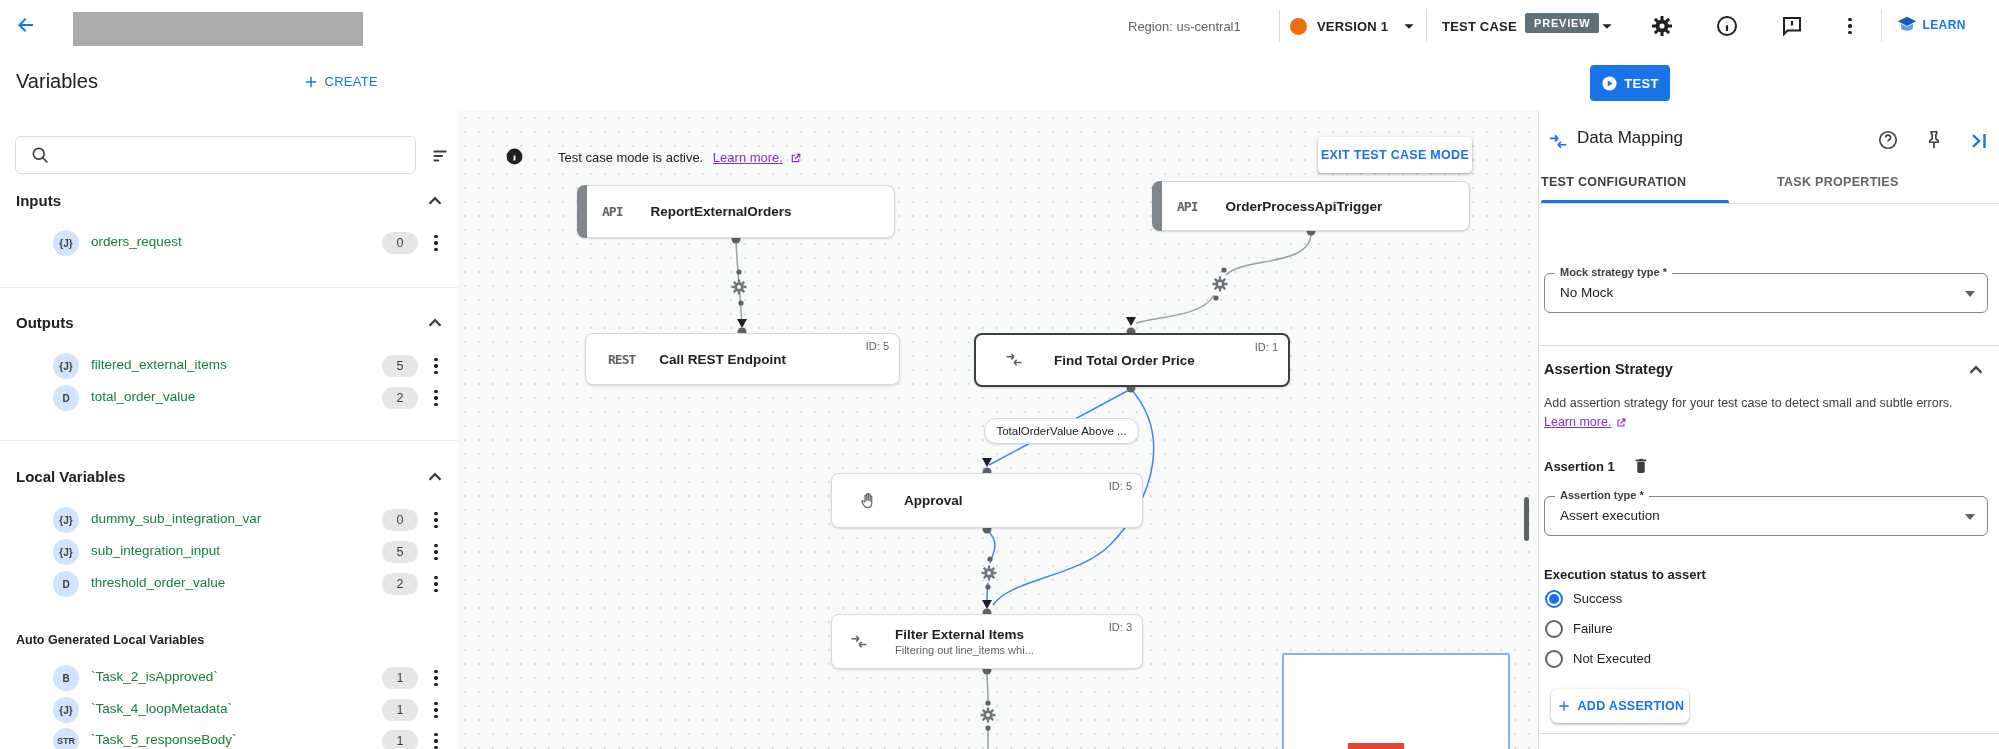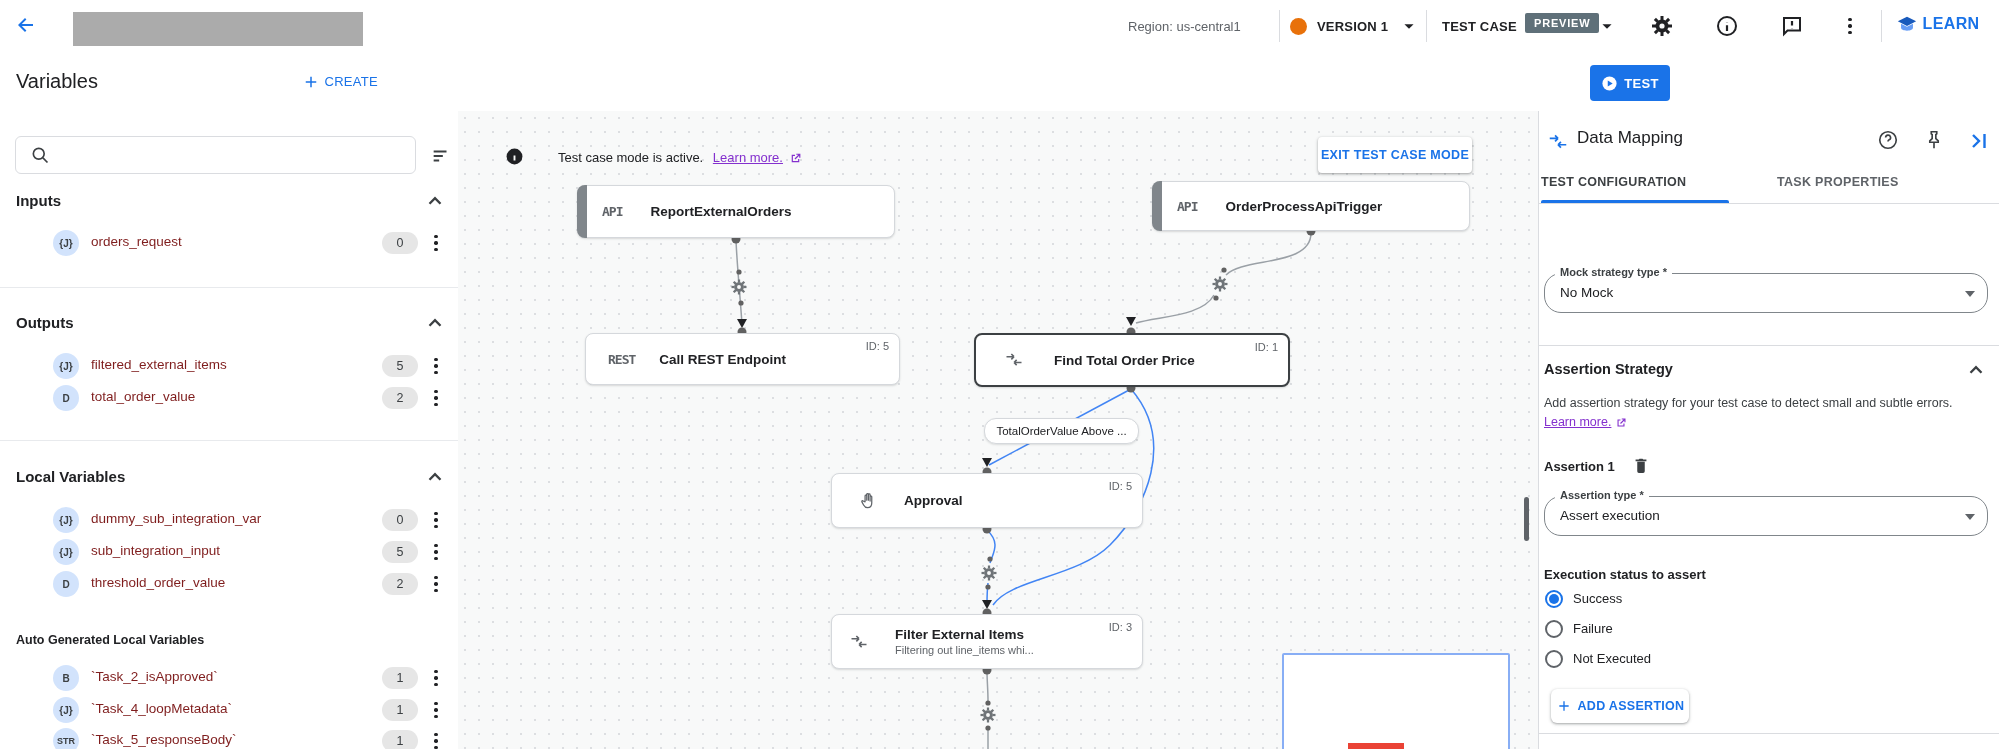--- a/index.html
+++ b/index.html
@@ -9,42 +9,42 @@
   .ic{display:inline-block;vertical-align:middle}
   svg.ic{fill:none}
   
   .topbar{position:absolute;left:0;top:0;width:1999px;height:52px;background:#fff;border-bottom:1px solid #dadce0}
   .vdiv{position:absolute;top:10px;width:1px;height:32px;background:#dadce0}
   .masked{position:absolute;background:#ababab}
   .tb-txt{font-size:13px;color:#5f6368}
   .tb-strong{font-size:13px;font-weight:700;color:#202124;letter-spacing:.2px}
   .badge-preview{display:inline-block;background:#5f7079;color:#fff;font-size:11px;font-weight:700;
        letter-spacing:.8px;padding:4px 9px;border-radius:2px}
-  .learn{color:#1a73e8;font-size:16px;font-weight:700;letter-spacing:.4px}
+  .learn{color:#1a73e8;font-size:12px;font-weight:700;letter-spacing:.4px}
   
   .toolbar{position:absolute;left:0;top:52px;width:1999px;height:59px;background:#fff;border-bottom:1px solid #dadce0}
   .pg-title{font-size:20px;color:#202124}
   .blue-act{color:#1a73e8;font-size:13px;font-weight:400;letter-spacing:.3px}
   .btn-test{position:absolute;left:1590px;top:13px;width:80px;height:36px;background:#1a73e8;border-radius:4px;
        color:#fff;font-size:13px;font-weight:700;letter-spacing:.3px;display:flex;align-items:center;justify-content:center;gap:6px}
   
   .sidebar{position:absolute;left:0;top:111px;width:458px;height:638px;background:#fff;border-right:1px solid #dadce0;overflow:hidden}
   .search-box{position:absolute;left:15px;top:25px;width:401px;height:38px;border:1px solid #dadce0;border-radius:6px;
        display:flex;align-items:center;padding:0 10px 0 14px;box-sizing:border-box}
   .search-box input{border:0;outline:0;flex:1;font-size:13.5px;font-family:"Liberation Sans",sans-serif;color:#202124}
   .search-box input::placeholder{color:#80868b}
   .sec-h{position:absolute;left:16px;font-size:15px;font-weight:700;color:#202124}
   .sec-h.small{font-size:12.5px}
   .sec-chev{position:absolute;right:12px;color:#3c4043}
   .hdiv{position:absolute;left:0;width:458px;height:1px;background:#e8eaed}
   .vrow{position:absolute;left:0;width:458px;height:32px}
   .vtype{position:absolute;left:53px;top:3px;width:26px;height:26px;border-radius:50%;background:#d2e3fc;
        color:#3c4043;font-weight:700;display:flex;align-items:center;justify-content:center}
   .vtype span{font-size:10px}
-  .vname{position:absolute;left:91px;top:7px;font-size:13.5px;color:#7f1d1d;white-space:nowrap}
+  .vname{position:absolute;left:91px;top:7px;font-size:13.5px;color:#15803d;white-space:nowrap}
   .vbadge{position:absolute;right:40px;top:5px;min-width:22px;height:22px;padding:0 7px;background:#e6e6e6;border-radius:12px;
        font-size:12.5px;color:#3c4043;display:flex;align-items:center;justify-content:center}
   .kebab{position:absolute;right:12px;top:5px;width:20px;height:22px;display:flex;flex-direction:column;align-items:center;justify-content:center;gap:3px}
   .kebab i{width:3.4px;height:3.4px;border-radius:50%;background:#202124}
   
   .canvas{position:absolute;left:458px;top:111px;width:1080px;height:638px;background:#f8f9f9;overflow:hidden;
        background-image:radial-gradient(#dcdee1 1.3px,transparent 1.3px);background-size:14px 14px}
   .edges{position:absolute;left:0;top:0}
   .banner-ic{position:absolute;left:47px;top:36px}
   .banner-tx{position:absolute;left:100px;top:39px;font-size:13px;color:#202124;white-space:nowrap}
@@ -68,21 +68,21 @@
   .scrollthumb{position:absolute;left:1524px;top:497px;width:5px;height:44px;border-radius:3px;background:#5f6368}
   
   .panel{position:absolute;left:1538px;top:111px;width:461px;height:638px;background:#fff;border-left:1px solid #dadce0;box-sizing:border-box}
   .panel-title{position:absolute;left:38px;top:17px;font-size:17px;font-weight:500;color:#202124}
   .tab{position:absolute;top:64px;font-size:12.5px;font-weight:700;letter-spacing:.3px}
   .tab.active{color:#3c4043}
   .tab.idle{color:#5f6368}
   .tab-underline{position:absolute;left:2px;top:89px;width:188px;height:3px;background:#1a73e8;border-radius:2px 2px 0 0}
   .panel-div{position:absolute;left:0;width:461px;height:1px;background:#dadce0}
   .p-body{font-size:12.5px;color:#3c4043;line-height:1.55}
-  .field{position:absolute;left:5px;width:444px;height:40px;border:1px solid #80868b;border-radius:17px;box-sizing:border-box;background:#fff}
+  .field{position:absolute;left:5px;width:444px;height:40px;border:1px solid #80868b;border-radius:6px;box-sizing:border-box;background:#fff}
   .field .flabel{position:absolute;left:10px;top:-8px;background:#fff;padding:0 5px;font-size:11px;font-weight:700;color:#3c4043}
   .field .fval{position:absolute;left:15px;top:11px;font-size:13.5px;color:#202124}
   .field .fcaret{position:absolute;right:12px;top:17px;width:0;height:0;border-left:5px solid transparent;border-right:5px solid transparent;border-top:6px solid #5f6368}
   .sec-title{font-size:14.5px;font-weight:700;color:#202124}
   .bold13{font-size:13px;font-weight:700;color:#202124}
   .radio{position:absolute;left:6px;width:18px;height:18px;border-radius:50%;border:2px solid #5f6368;box-sizing:border-box}
   .radio.sel{border-color:#1a73e8}
   .radio.sel::after{content:"";position:absolute;left:2px;top:2px;width:10px;height:10px;border-radius:50%;background:#1a73e8}
   .radio-lb{position:absolute;left:34px;font-size:13px;color:#202124}
   .btn-add{position:absolute;left:12px;top:578px;width:138px;height:34px;background:#fff;border-radius:6px;

